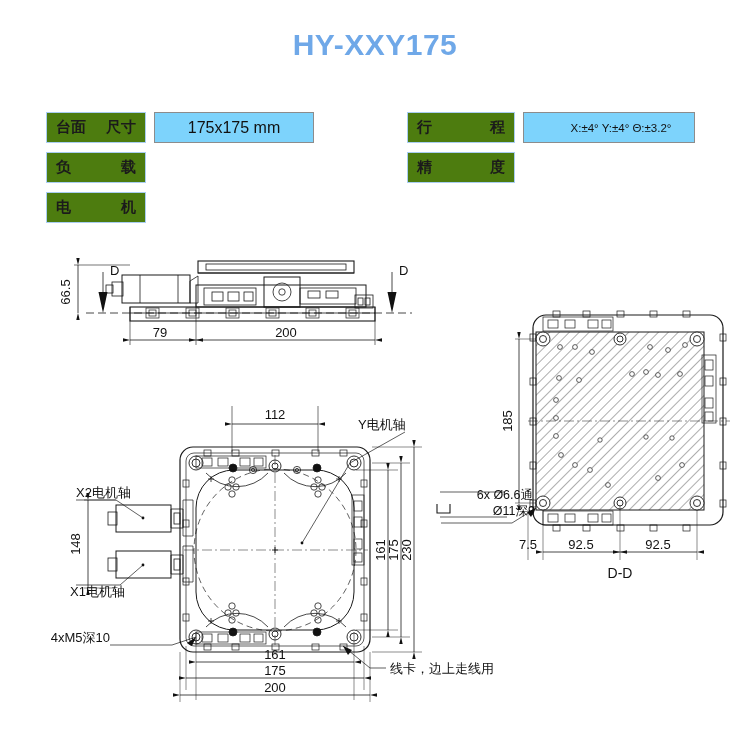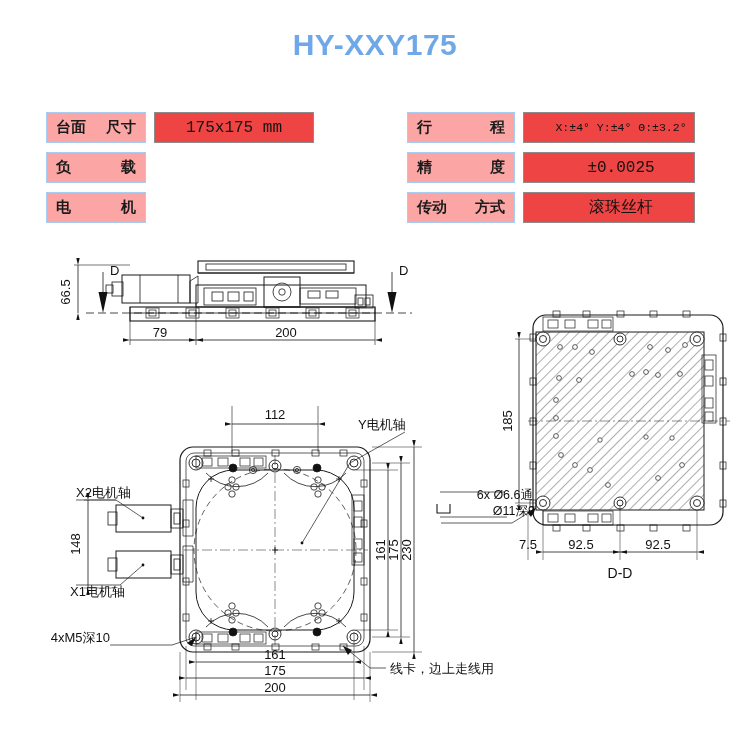--- a/index.html
+++ b/index.html
@@ -8,27 +8,27 @@
   #page{position:relative;width:750px;height:532px;background:#fff;}
 
   
   .title{position:absolute;left:0;top:28px;width:750px;text-align:center;
          font-size:30px;font-weight:700;letter-spacing:.5px;color:#6fa8e8;}
 
   
   .spec-table{position:absolute;}
   .spec-row{display:flex;align-items:stretch;margin-bottom:9px;}
   .spec-label{display:flex;align-items:center;justify-content:space-between;
-              background:#fca5a5;border:1px solid #a9cdf2;
+              background:#4d7c0f;border:1px solid #a9cdf2;
               font-size:15px;font-weight:700;color:#1b1b1b;
               padding:0 9px;box-sizing:border-box;}
   .spec-label span{display:inline-block;}
   .spec-value{display:flex;align-items:center;justify-content:center;
-              border:1px solid #8c8c8c;background:#ef4444;box-sizing:border-box;
-              font-size:16px;color:#111;font-family:Liberation Mono, monospace;}
+              border:1px solid #8c8c8c;background:#7dd3fc;box-sizing:border-box;
+              font-size:16px;color:#111;}
   .spec-value.small{font-size:11.5px;letter-spacing:0px;}
   #tableLeft{left:46px;top:112px;}
   #tableLeft .spec-label{width:100px;height:31px;}
   #tableLeft .spec-value{width:160px;height:31px;margin-left:8px;}
   #tableRight{left:407px;top:112px;}
   #tableRight .spec-label{width:108px;height:31px;}
   #tableRight .spec-value{width:172px;height:31px;margin-left:8px;padding-left:24px;}
 
   
   #drawing{position:absolute;left:0;top:0;width:750px;height:750px;}
@@ -69,28 +69,20 @@
         <span>行</span>
         <span>程</span>
       </div>
       <div class="spec-value small">X:±4°  Y:±4°   Θ:±3.2°</div>
     </div>
     <div class="spec-row">
       <div class="spec-label">
         <span>精</span>
         <span>度</span>
       </div>
-      <div class="spec-value">±0.0025</div>
-    </div>
-    <div class="spec-row">
-      <div class="spec-label">
-        <span>传动</span>
-        <span>方式</span>
-      </div>
-      <div class="spec-value">滚珠丝杆</div>
     </div>
   </div>
 
   <svg id="drawing" viewBox="0 0 750 750">
     <defs>
       <pattern id="hatch45" width="7" height="7" patternTransform="rotate(45)" patternUnits="userSpaceOnUse">
         <line x1="0" y1="0" x2="0" y2="7" stroke="#4a4a4a" stroke-width="0.9"></line>
       </pattern>
       <marker id="arrL" markerWidth="9" markerHeight="7" refX="9" refY="3.5" orient="auto">
         <path d="M9,3.5 L0,1.3 L0,5.7 Z" fill="#111"></path>

